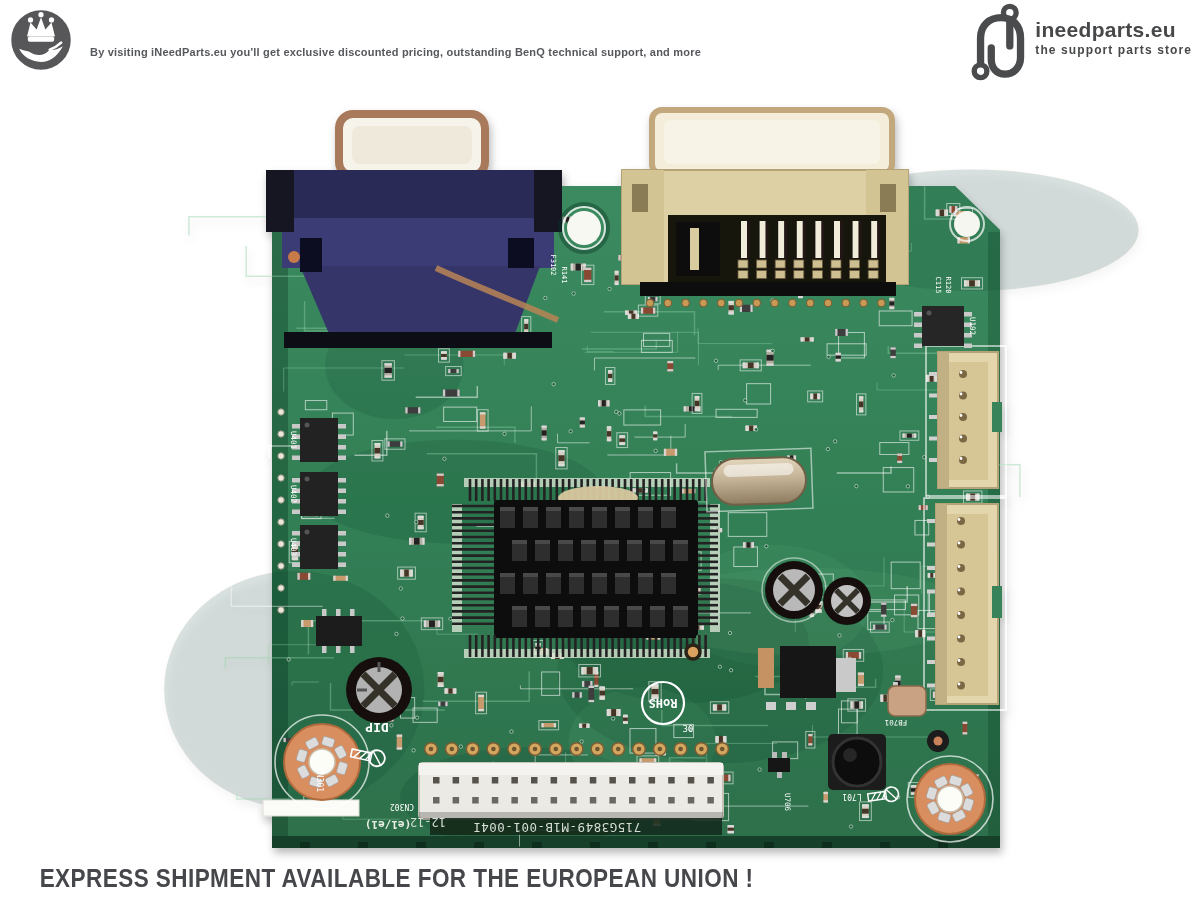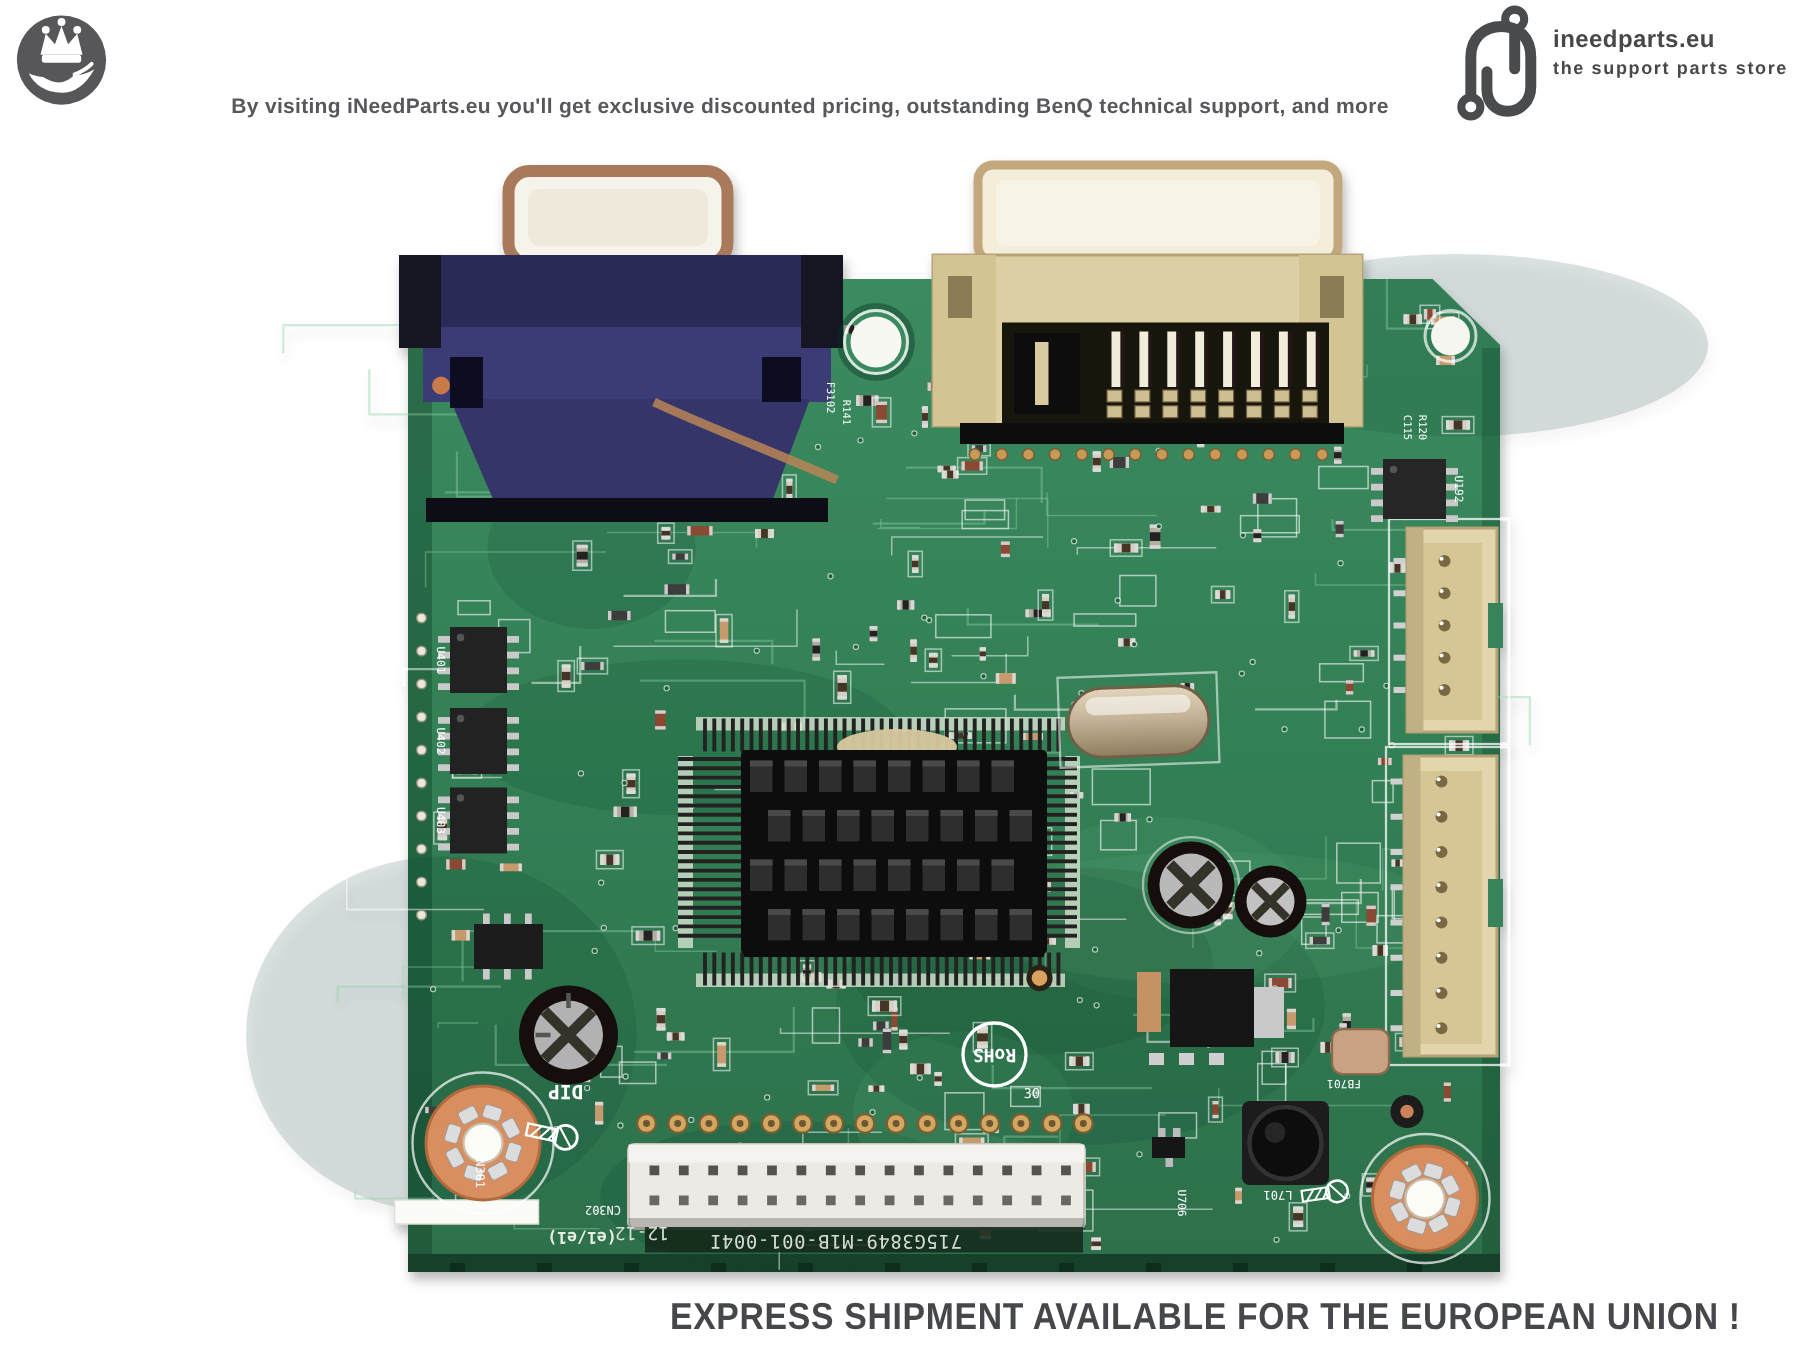--- a/index.html
+++ b/index.html
@@ -1,25 +1,25 @@
 <!DOCTYPE html>
 <html><head>
 <meta charset="utf-8">
 <style>
   html,body{margin:0;padding:0;background:#ffffff;}
   .page{position:relative;width:1200px;height:900px;background:#ffffff;overflow:hidden;
         font-family:"Liberation Sans",sans-serif;}
   .badge{position:absolute;left:6px;top:5px;width:70px;height:70px;}
-  .tagline{position:absolute;left:90px;right:210px;top:62px;text-align:center;
-           color:#56585c;font-weight:bold;font-size:14px;letter-spacing:0.2px;}
+  .tagline{position:absolute;left:90px;right:210px;top:46px;
+           color:#56585c;font-weight:bold;font-size:11px;letter-spacing:0.2px;}
   .brand{position:absolute;right:8px;top:3px;display:flex;align-items:flex-start;}
   .brand-texts{margin-top:16px;margin-left:2px;}
-  .brand-name{font-size:16px;font-weight:bold;color:#47484a;line-height:1.05;letter-spacing:0.3px;}
+  .brand-name{font-size:21px;font-weight:bold;color:#47484a;line-height:1.05;letter-spacing:0.3px;}
   .brand-sub{font-size:12px;font-weight:bold;color:#47484a;letter-spacing:1.1px;margin-top:2px;}
-  .footer{position:absolute;left:0;right:0;bottom:7px;text-align:right;}
+  .footer{position:absolute;left:0;right:0;bottom:7px;text-align:left;}
   .footer span{display:inline-block;transform:scaleX(0.9);transform-origin:center;
            color:#45474b;font-weight:bold;font-size:25px;letter-spacing:0.5px;white-space:nowrap;}
   .photo{position:absolute;left:0;top:0;width:1200px;height:900px;}
   svg text{font-family:"DejaVu Sans Mono","Liberation Sans",monospace;}
 </style>
 </head>
 <body>
 
 <div class="page">
 

